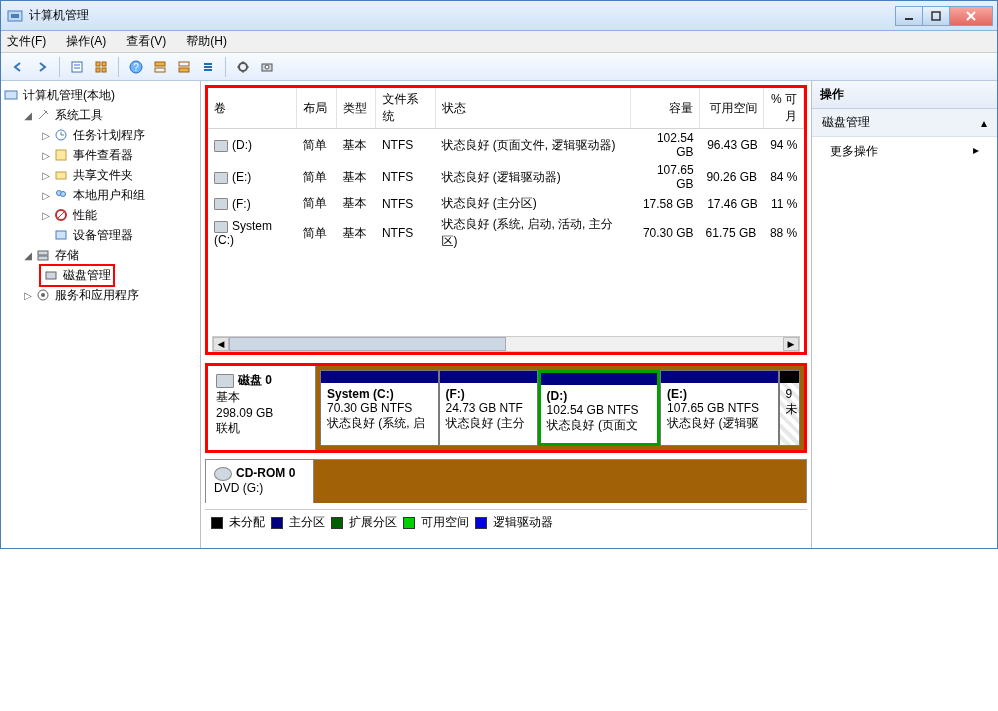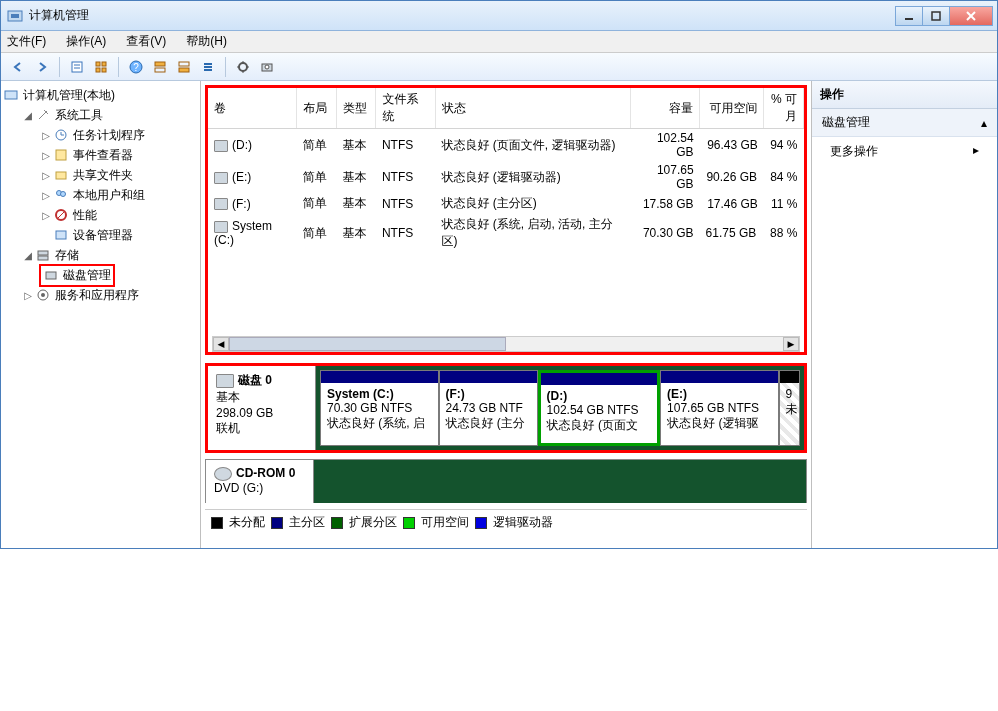--- a/index.html
+++ b/index.html
@@ -48,21 +48,21 @@
 .vol-table td { padding: 2px 6px; }
 .vol-row { cursor: default; }
 .vol-row .vicon { display:inline-block; width:14px; height:12px; background:#cfd8e0; border:1px solid #888; margin-right:4px; border-radius:1px; vertical-align:middle; }
 .scrollbar-h { position: absolute; bottom: 0; left: 4px; right: 4px; height: 16px; background: #f0f0f0; border: 1px solid #ccc; display: flex; }
 .scrollbar-h .sbtn { width: 16px; height: 100%; background: #e4e4e4; border: 1px solid #bbb; font-size: 9px; text-align: center; line-height: 12px; cursor: pointer; }
 .scrollbar-h .track { flex: 1; position: relative; }
 .scrollbar-h .thumb { position: absolute; left: 0; width: 50%; top: 0; bottom: 0; background: #cdd7e4; border: 1px solid #aab; }
 
 
 .disk-area { flex: 1; overflow: auto; padding: 4px; }
-.disk-row { display: flex; border: 1px solid #8a8a8a; margin-bottom: 6px; min-height: 90px; align-items: stretch; background:#14532d; }
+.disk-row { display: flex; border: 1px solid #8a8a8a; margin-bottom: 6px; min-height: 90px; align-items: stretch; background:#a16207; }
 .disk-row.highlight { border: 3px solid #ff0000; }
 .disk-head { width: 108px; border-right: 1px solid #8a8a8a; padding: 6px 8px; font-size: 12px; background: #fff; }
 .disk-head .hicon { display:inline-block; width:18px; height:14px; background:#cfd8e0; border:1px solid #888; margin-right:4px; vertical-align:middle; border-radius:1px; }
 .disk-head .hname { font-weight: bold; }
 .disk-parts { flex: 1; display: flex; padding: 4px; gap: 0px; align-items: stretch; }
 .part { border: 1px solid #7a7a7a; display: flex; flex-direction: column; overflow: hidden; }
 .part .bar { height: 12px; background: #000080; }
 .part .pbody { padding: 4px 6px; font-size: 12px; flex: 1; background: #fff; }
 .part .pname { font-weight: bold; }
 .part.green-box { border: 3px solid #00a000; }
@@ -356,21 +356,21 @@
                 <td style="text-align:right">11 %</td>
               </tr>
               <tr class="vol-row">
                 <td><span class="vicon"></span>System (C:)</td>
                 <td>简单</td>
                 <td>基本</td>
                 <td>NTFS</td>
                 <td>状态良好 (系统, 启动, 活动, 主分区)</td>
                 <td style="text-align:right">70.30 GB</td>
                 <td style="text-align:left">61.75 GB</td>
-                <td style="text-align:center">88 %</td>
+                <td style="text-align:left">88 %</td>
               </tr>
             </tbody>
         </table>
         <div class="scrollbar-h">
           <div class="sbtn">◀</div>
           <div class="track">
               <div class="thumb"></div>
             </div>
           <div class="sbtn">▶</div>
         </div>

